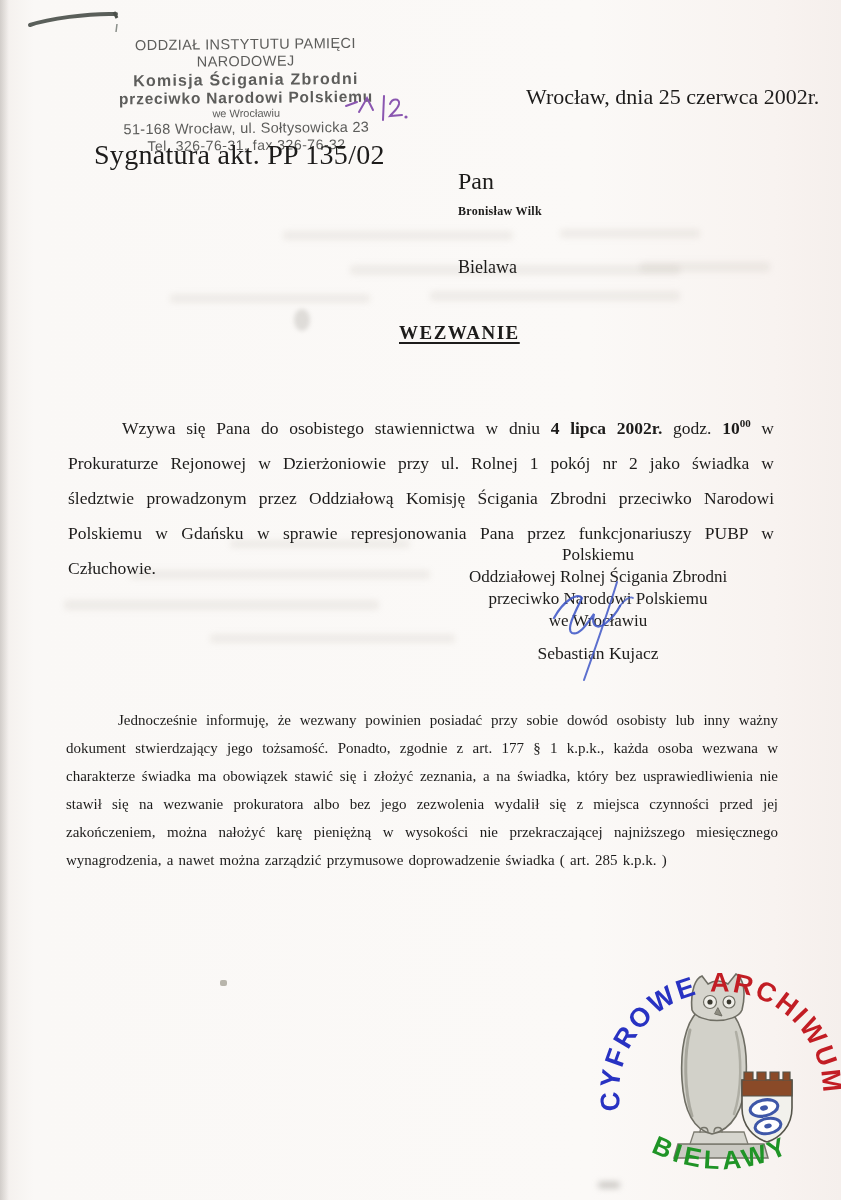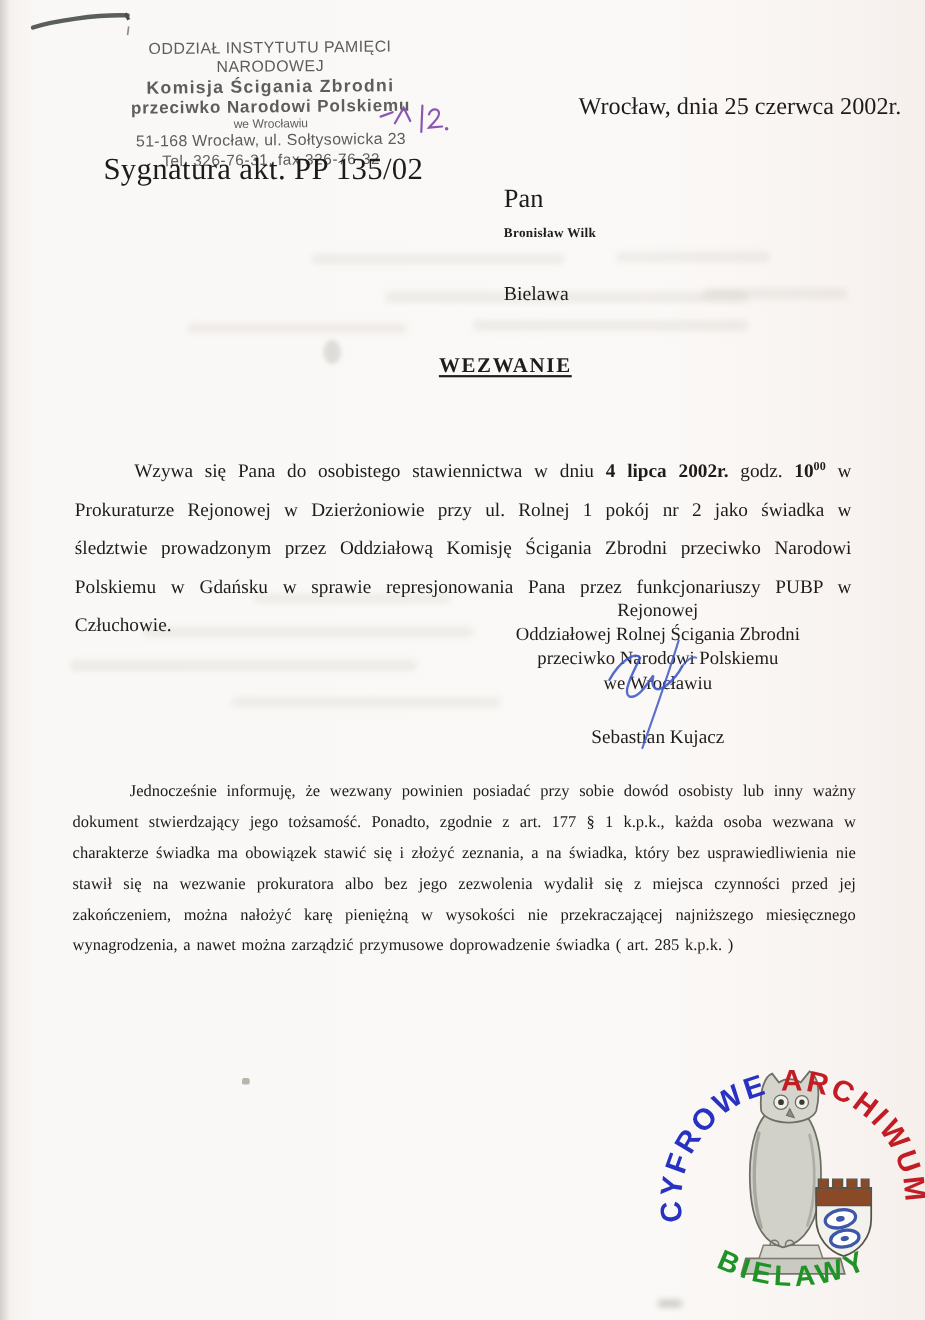--- a/index.html
+++ b/index.html
@@ -42,21 +42,21 @@
   .body-par{
     position:absolute;left:68px;top:371px;width:706px;
     font-size:17.5px;line-height:35px;text-align:justify;text-indent:54px;
     word-spacing:3px;
     margin-top:40px;
   }
   .body-par sup{font-size:11px;font-weight:bold;vertical-align:super;line-height:0;}
   
   .sig-block{position:absolute;left:428px;top:544px;width:340px;text-align:center;
     font-size:17px;line-height:22px;}
-  .sig-name{margin-top:26px;font-size:17.5px;}
+  .sig-name{margin-top:10px;font-size:17.5px;}
   .sig-scrawl{position:absolute;left:520px;top:576px;z-index:3;}
   
   .footer-par{
     position:absolute;left:66px;top:691px;width:712px;
     font-size:15px;line-height:28px;text-align:justify;text-indent:52px;
     word-spacing:1.5px;
   }
   
   .bleed{position:absolute;background:rgba(168,158,150,.15);filter:blur(3px);border-radius:4px;}
   .speck{position:absolute;background:rgba(130,125,110,.55);border-radius:2px;}
@@ -115,21 +115,21 @@
 
   <div class="addr-salutation">Pan</div>
   <div class="addr-name">Bronisław Wilk</div>
   <div class="addr-city">Bielawa</div>
 
   <div class="doc-title">WEZWANIE</div>
 
   <p class="body-par"><span>Wzywa się Pana do osobistego stawiennictwa w dniu </span><b>4 lipca 2002r.</b><span> godz. </span><b><span>10</span><sup>00</sup></b><span> w Prokuraturze Rejonowej w Dzierżoniowie przy ul. Rolnej 1 pokój nr 2 jako świadka w śledztwie prowadzonym przez Oddziałową Komisję Ścigania Zbrodni przeciwko Narodowi Polskiemu w Gdańsku w sprawie represjonowania Pana przez funkcjonariuszy PUBP w Człuchowie.</span></p>
 
   <div class="sig-block">
-    <div>Rejonowej</div>
+    <div>Polskiemu</div>
     <div>Oddziałowej Rolnej Ścigania Zbrodni</div>
     <div>przeciwko Narodowi Polskiemu</div>
     <div>we Wrocławiu</div>
     <div class="sig-name">Sebastian Kujacz</div>
   </div>
 
   <svg class="sig-scrawl" width="150" height="110">
     <path d="M34,42 C44,24 58,16 62,22 C54,38 46,54 52,57 C60,60 68,46 74,38 C71,50 77,54 86,47 C92,42 97,36 100,30" stroke="#3f57c7" stroke-width="2.2" fill="none" stroke-linecap="round" opacity=".88"></path>
     <path d="M97,6 C88,36 76,70 64,104" stroke="#3f57c7" stroke-width="2" fill="none" stroke-linecap="round" opacity=".85"></path>
     <path d="M100,30 C104,24 110,20 113,22" stroke="#3f57c7" stroke-width="1.8" fill="none" stroke-linecap="round" opacity=".8"></path>

